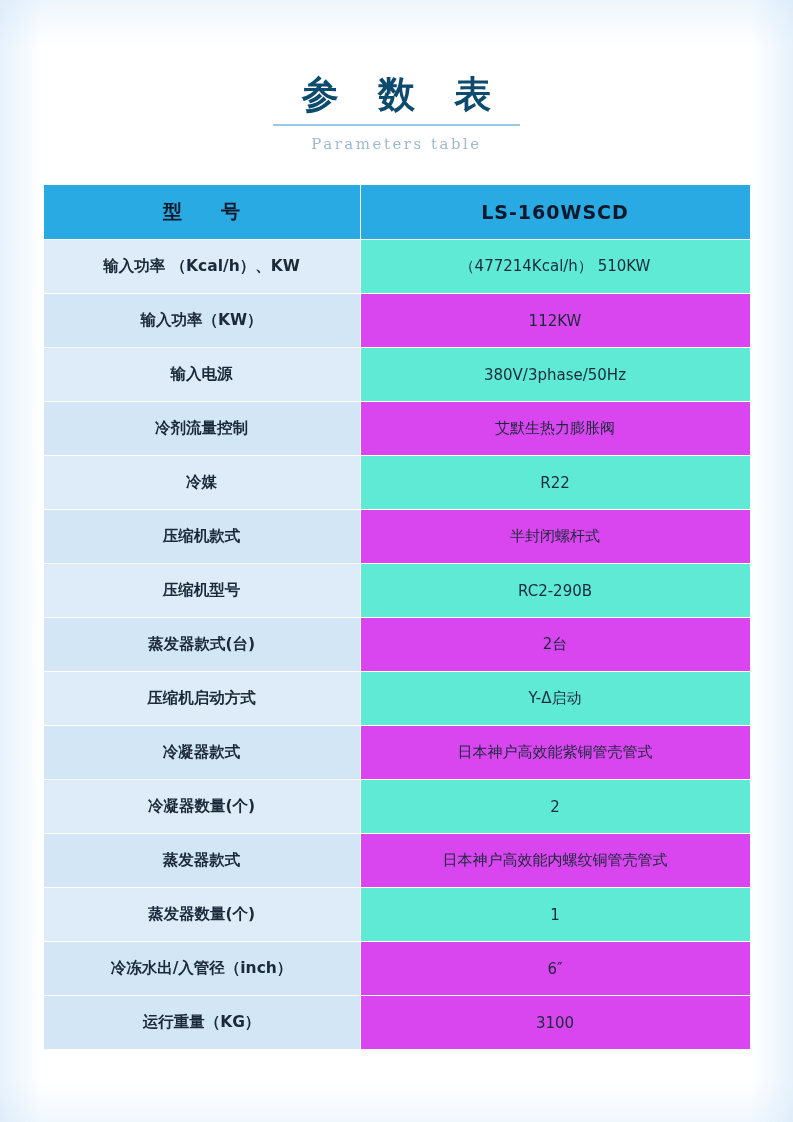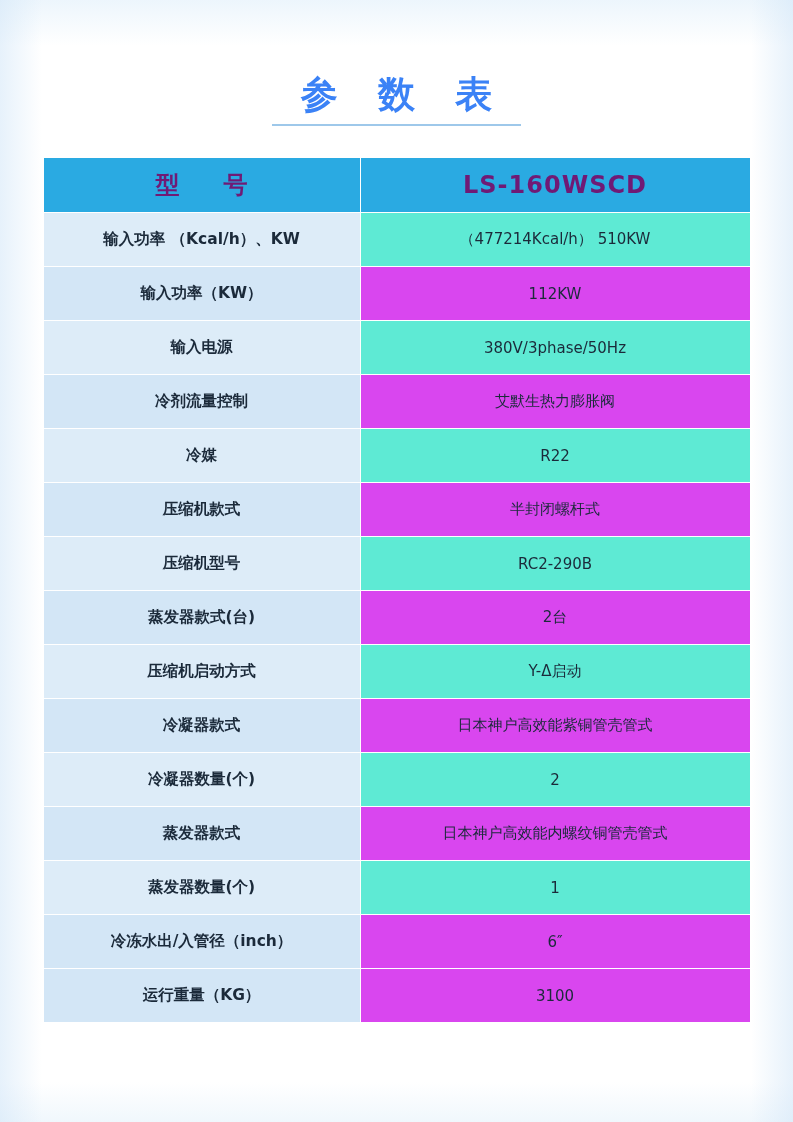--- a/index.html
+++ b/index.html
@@ -25,22 +25,22 @@
     pointer-events: none;
   }
   .content {
     position: relative;
     padding-top: 72px;
   }
   .title-block {
     text-align: center;
   }
   .title-cn {
-    color: #3b82f6;
-    font-family: Liberation Sans, sans-serif;
+    color: #0c4a6e;
+    font-family: Liberation Serif, serif;
     font-size: 37px;
     font-weight: bold;
     letter-spacing: 15px;
     text-indent: 15px;
     line-height: 1.25;
     display: inline-block;
     border-bottom: 2px solid #9ec8ea;
     padding: 0 14px 6px 14px;
   }
   .title-en {
@@ -60,23 +60,23 @@
     border: 1px solid #ffffff;
     height: 51px;
     text-align: center;
     vertical-align: middle;
     font-size: 15px;
     color: #1b2a3a;
     font-family: "DejaVu Sans", "Liberation Sans", sans-serif;
   }
   table.params tr.head td {
     background: #2aaae2;
-    color: #701a75;
+    color: #0f172a;
     font-weight: bold;
-    font-size: 24px;
+    font-size: 19px;
     height: 52px;
     letter-spacing: 1px;
   }
   table.params tr.head td.k {
     letter-spacing: 10px;
     text-indent: 10px;
   }
   table.params td.k {
     width: 314px;
     background: #ddecf8;
@@ -96,20 +96,21 @@
 </style>
 </head>
 <body>
 
 <div class="page-bg"></div>
 
 <div class="content">
 
   <div class="title-block">
     <div class="title-cn">参 数 表</div>
+    <div class="title-en">Parameters table</div>
   </div>
 
   <table class="params">
     <tbody>
       <tr class="head">
         <td class="k">型　号</td>
         <td class="v">LS-160WSCD</td>
       </tr>
     <tr>
           <td class="k">输入功率 （Kcal/h）、KW</td>

